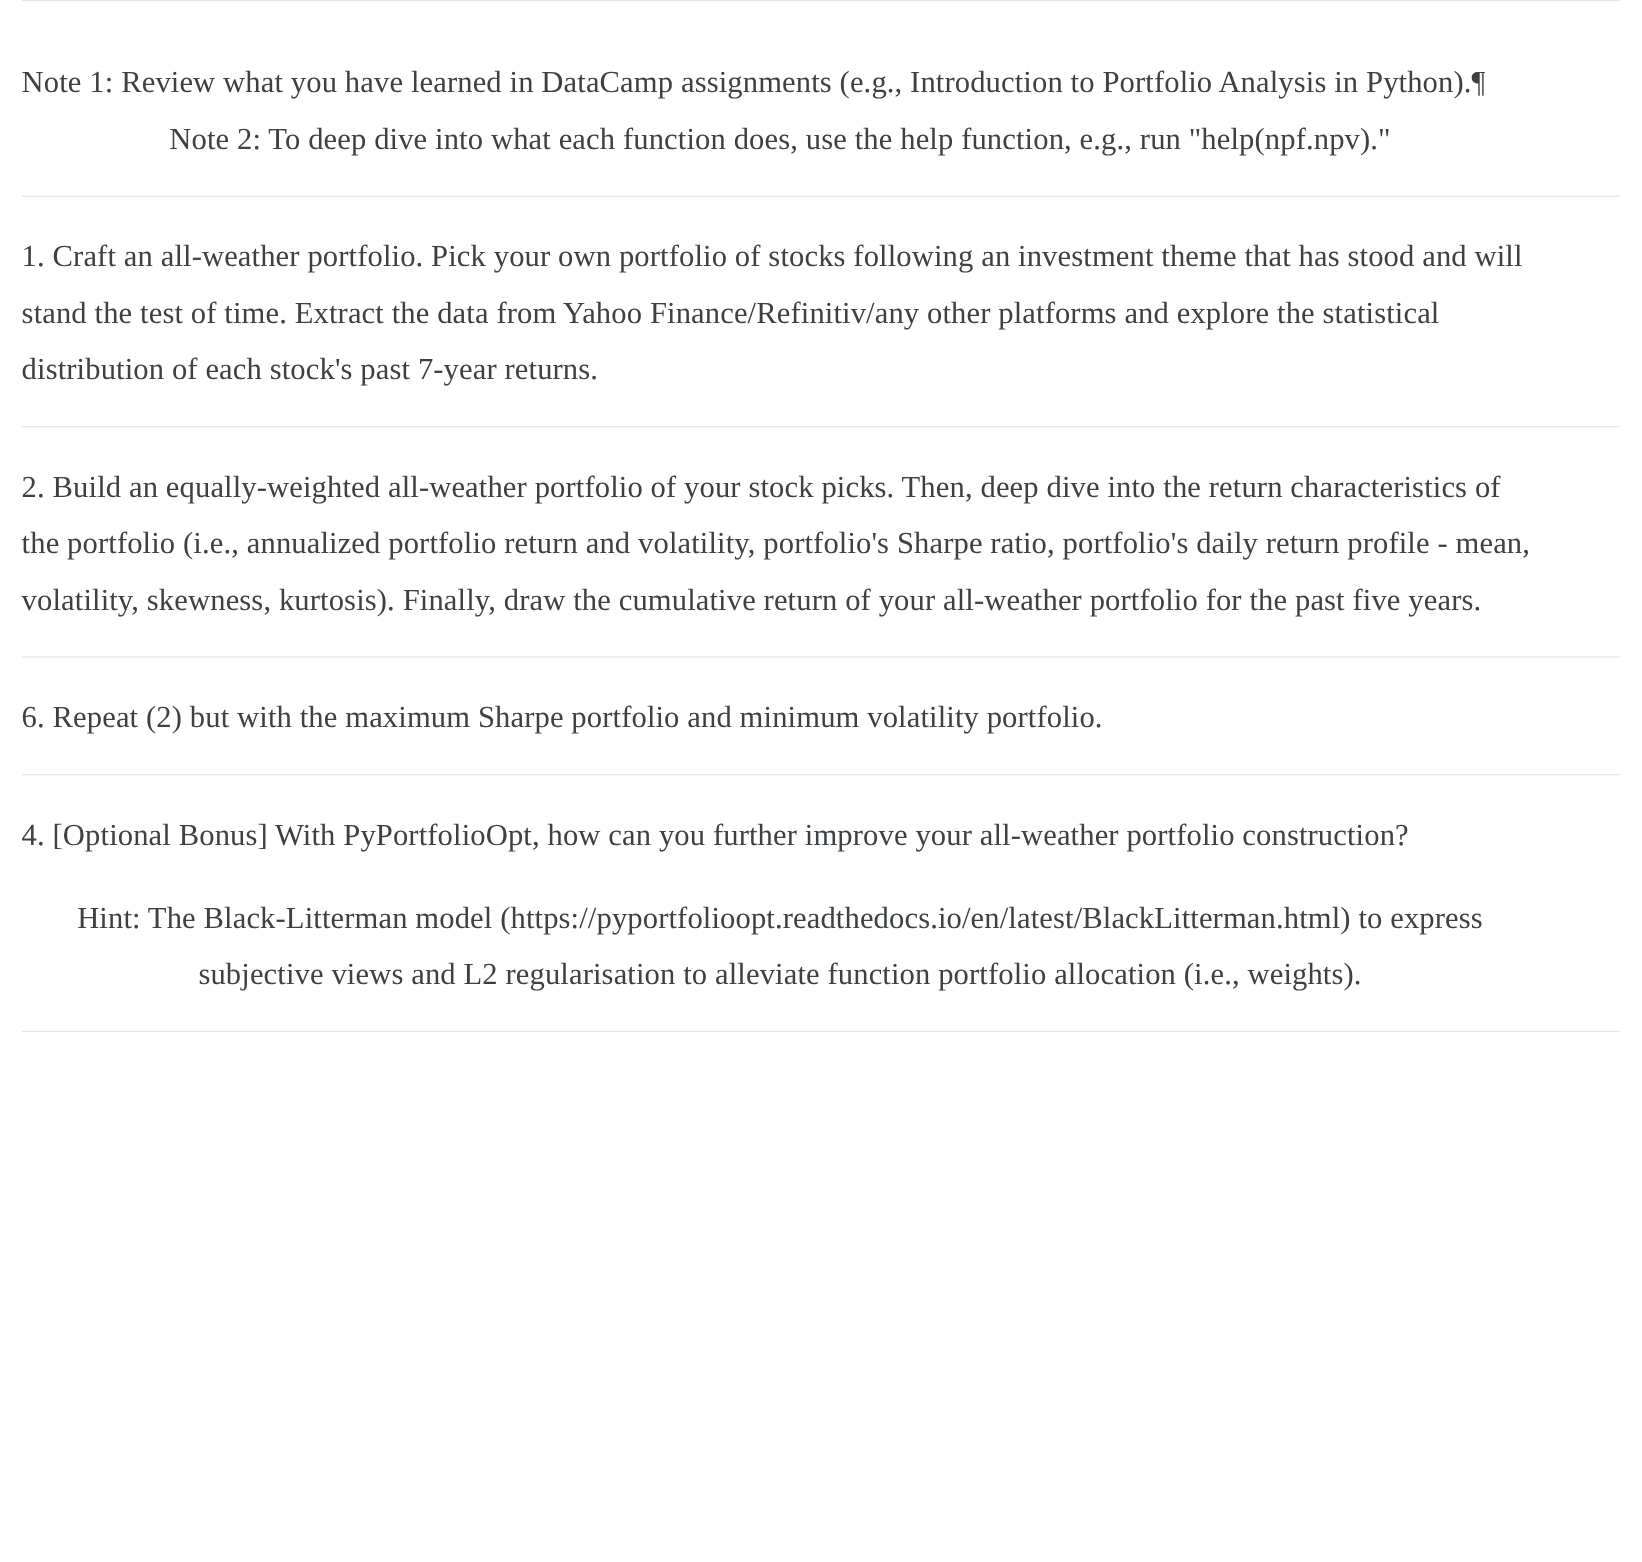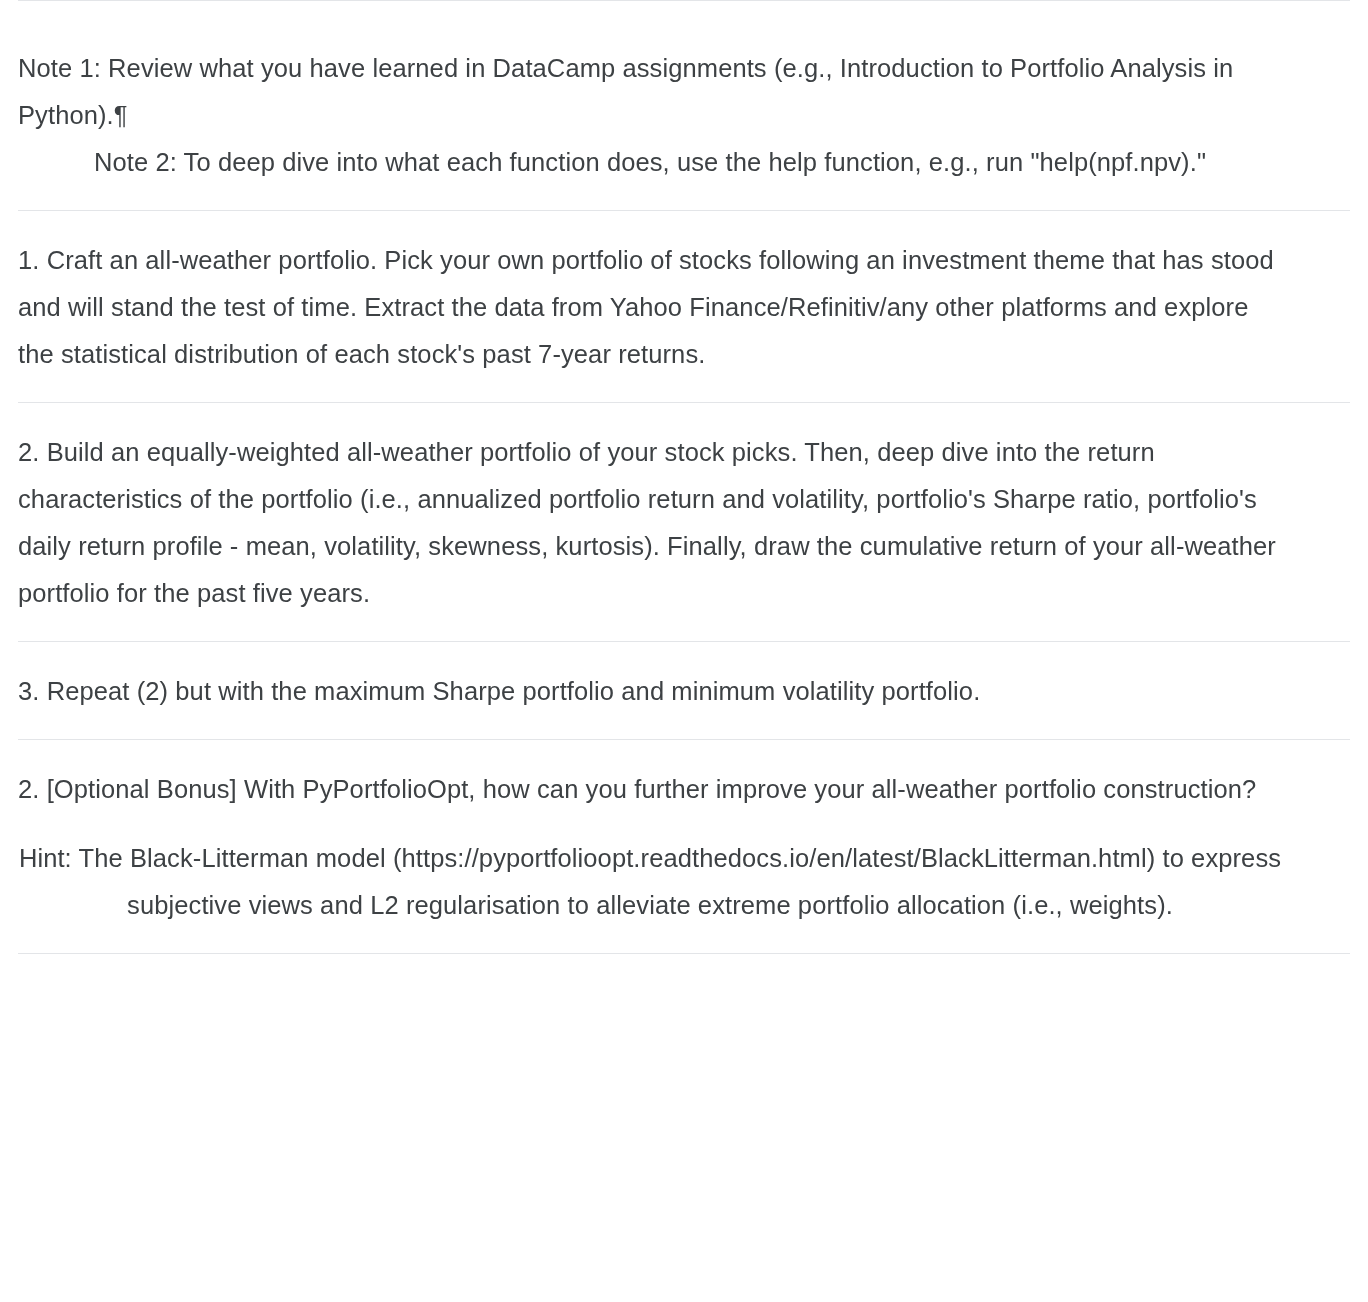--- a/index.html
+++ b/index.html
@@ -10,20 +10,21 @@
   body {
     width: 1368px;
     min-height: 1302px;
     font-family: "Liberation Sans", sans-serif;
     color: #3c4043;
   }
   .page {
     width: 1300px;
     box-sizing: border-box;
     padding: 0 18px;
+    font-family: Liberation Serif, serif;
   }
   .divider {
     height: 1px;
     background: #e3e5e8;
     margin: 0;
     width: 1332px;
   }
   .section {
     padding: 26px 0 24px 0;
   }
@@ -66,25 +67,25 @@
 
   <div class="divider"></div>
 
   <div class="section">
     <p class="para">2. Build an equally-weighted all-weather portfolio of your stock picks. Then, deep dive into the return characteristics of the portfolio (i.e., annualized portfolio return and volatility, portfolio's Sharpe ratio, portfolio's daily return profile - mean, volatility, skewness, kurtosis). Finally, draw the cumulative return of your all-weather portfolio for the past five years.</p>
   </div>
 
   <div class="divider"></div>
 
   <div class="section">
-    <p class="para">3. Repeat (2) but with the maximum Sharpe portfolio and minimum volatility portfolio.</p>
+    <p class="para">6. Repeat (2) but with the maximum Sharpe portfolio and minimum volatility portfolio.</p>
   </div>
 
   <div class="divider"></div>
 
   <div class="section">
-    <p class="para">2. [Optional Bonus] With PyPortfolioOpt, how can you further improve your all-weather portfolio construction?</p>
-    <p class="para">Hint: The Black-Litterman model (https://pyportfolioopt.readthedocs.io/en/latest/BlackLitterman.html) to express subjective views and L2 regularisation to alleviate extreme portfolio allocation (i.e., weights).</p>
+    <p class="para">4. [Optional Bonus] With PyPortfolioOpt, how can you further improve your all-weather portfolio construction?</p>
+    <p class="para">Hint: The Black-Litterman model (https://pyportfolioopt.readthedocs.io/en/latest/BlackLitterman.html) to express subjective views and L2 regularisation to alleviate function portfolio allocation (i.e., weights).</p>
   </div>
 
   <div class="divider"></div>
 
 </div>
 
 </body></html>

